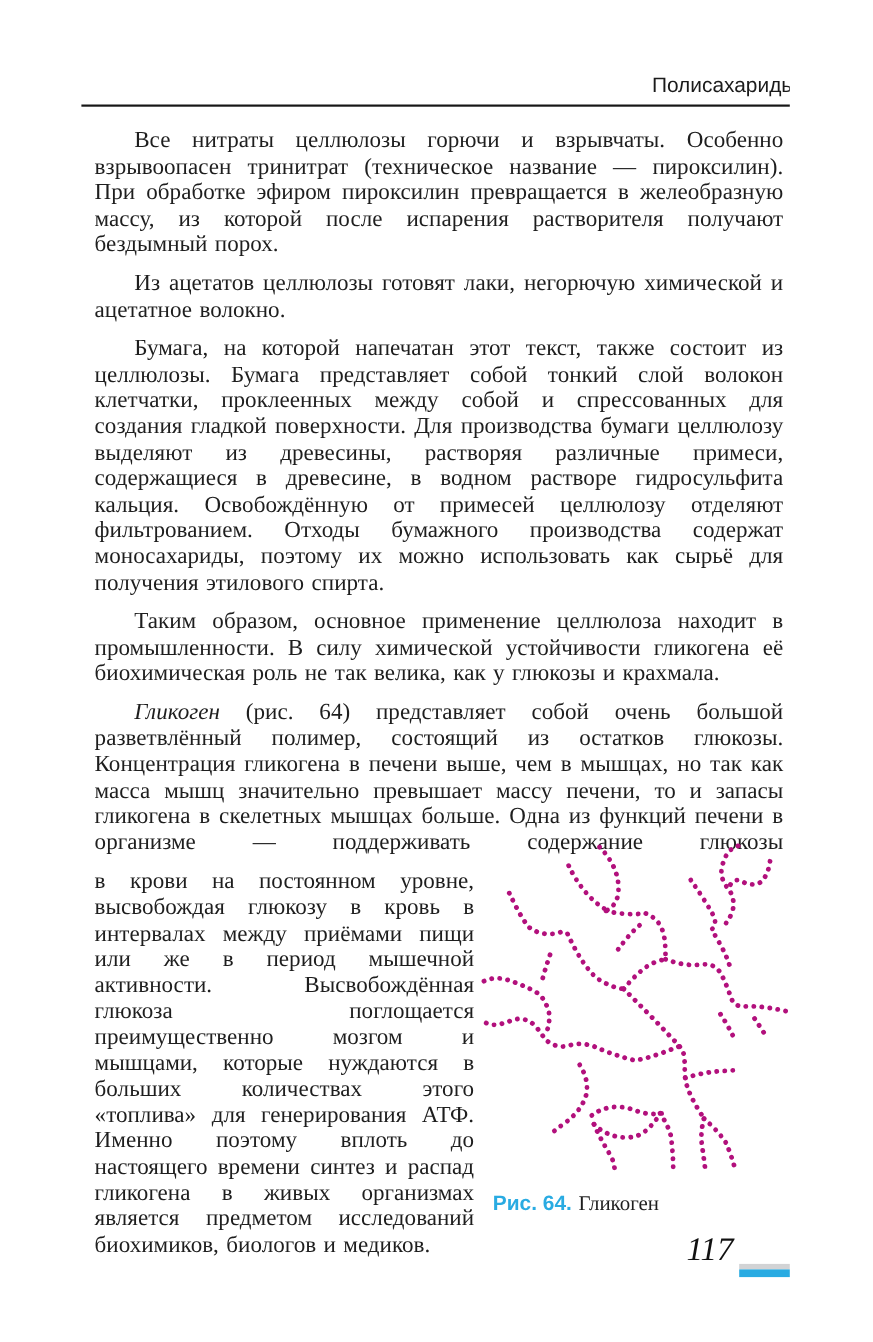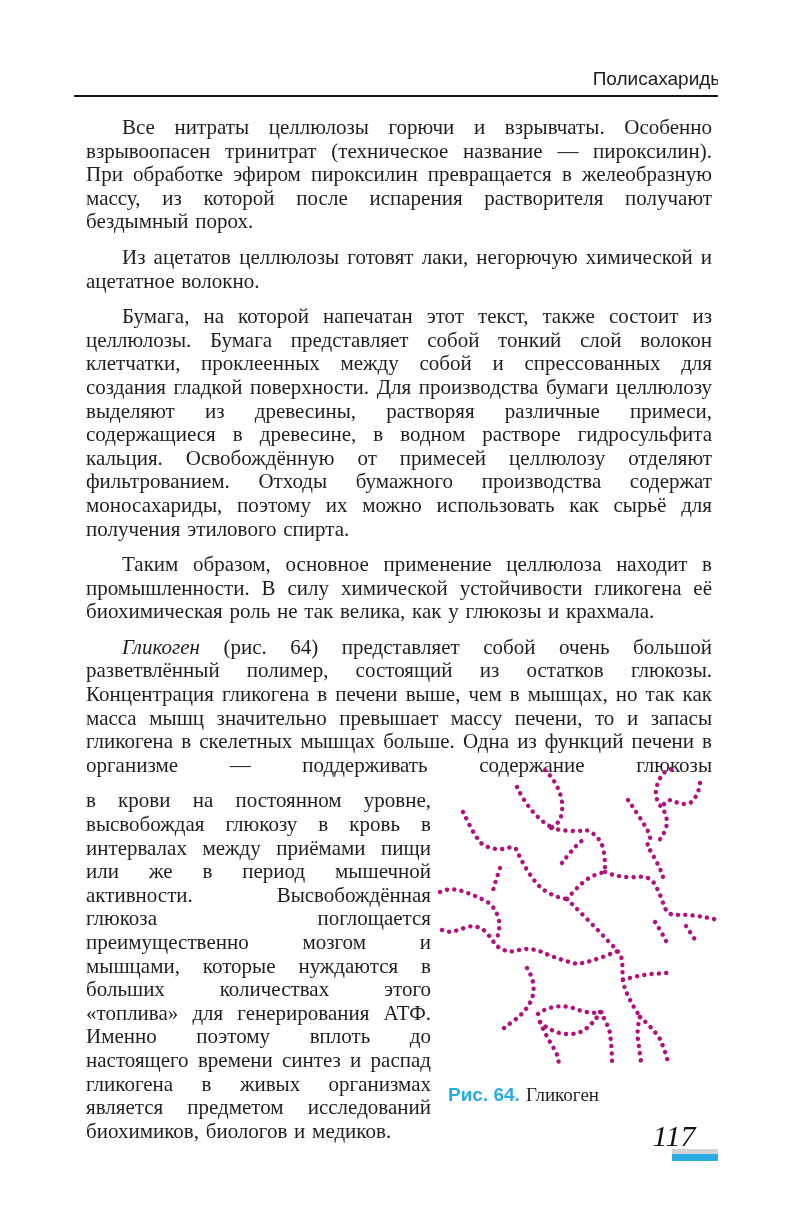--- a/index.html
+++ b/index.html
@@ -20,21 +20,21 @@
   .body-text p.lastjust{text-align-last:justify;}
   .body-text p.narrow{width:345px;text-indent:0;hyphens:auto;-webkit-hyphens:auto;}
   .lead-italic{font-style:italic;}
   .figure-svg{position:absolute;left:428px;top:750px;width:300px;height:320px;}
   .figure-caption{
     position:absolute;left:448px;top:1084px;width:290px;font-size:19px;white-space:nowrap;
   }
   .cap-label{font-family:"Liberation Sans", sans-serif;font-weight:bold;color:#29abe2;}
   .cap-text{font-family:"Liberation Serif", serif;color:#1e1e1e;margin-left:6px;}
   .page-number{
-    position:absolute;left:624px;top:1119px;width:100px;text-align:center;
+    position:absolute;left:624px;top:1119px;width:100px;text-align:left;
     font-family:"Liberation Serif", serif;font-style:italic;font-size:30px;color:#111111;
   }
   .band-gray{position:absolute;left:672px;top:1149px;width:122px;height:5px;background:#d2d3d5;}
   .band-blue{position:absolute;left:672px;top:1154px;width:122px;height:7px;background:#29abe2;}
 </style>
 </head>
 <body>
 
 <div class="page">
 

